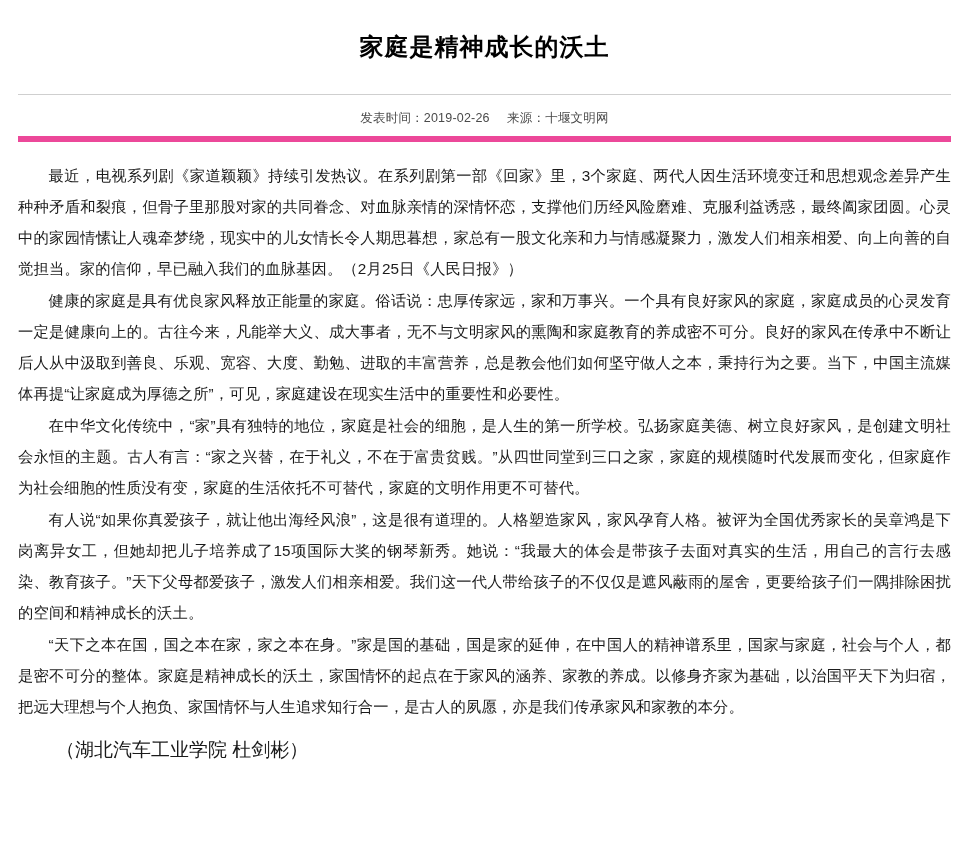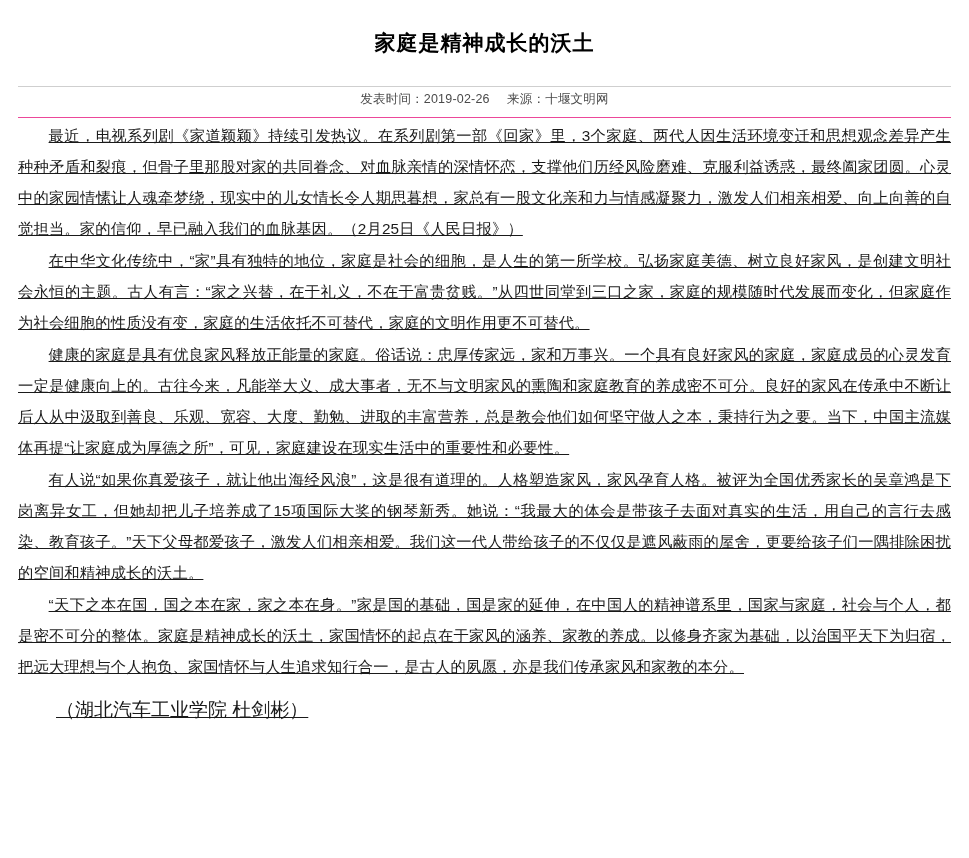--- a/index.html
+++ b/index.html
@@ -16,45 +16,44 @@
   }
   .page {
     width: 969px;
     height: 858px;
     box-sizing: border-box;
     padding: 0 18px;
     position: relative;
   }
   .article-title {
     text-align: center;
-    font-size: 21px;
+    font-size: 24px;
     font-weight: bold;
     color: #000000;
     letter-spacing: 1px;
     padding-top: 14px;
     padding-bottom: 14px;
     line-height: 1.4;
   }
   .meta-bar {
     text-align: center;
     font-size: 12.5px;
     color: #4a4a4a;
     border-top: 1px solid #cfcfcf;
-    padding-top: 4px;
+    padding-top: 15px;
     padding-bottom: 9px;
     letter-spacing: 0.2px;
   }
   .meta-bar .meta-sep {
     display: inline-block;
     width: 10px;
   }
   .body-wrap {
-    border-top: 1px solid #ec4899;
-    padding-top: 2px;
-    text-decoration: underline;
+    border-top: 6px solid #ec4899;
+    padding-top: 18px;
   }
   .para {
     font-size: 15.3px;
     line-height: 31px;
     text-align: justify;
     text-justify: inter-ideograph;
     text-indent: 2em;
     margin: 0 0 1px 0;
     color: #1a1a1a;
     letter-spacing: 0.15px;
@@ -78,20 +77,20 @@
   <h1 class="article-title">家庭是精神成长的沃土</h1>
 
   <div class="meta-bar">
     <span>发表时间：2019-02-26</span>
     <span class="meta-sep"></span>
     <span>来源：十堰文明网</span>
   </div>
 
   <div class="body-wrap">
     <p class="para">最近，电视系列剧《家道颖颖》持续引发热议。在系列剧第一部《回家》里，3个家庭、两代人因生活环境变迁和思想观念差异产生种种矛盾和裂痕，但骨子里那股对家的共同眷念、对血脉亲情的深情怀恋，支撑他们历经风险磨难、克服利益诱惑，最终阖家团圆。心灵中的家园情愫让人魂牵梦绕，现实中的儿女情长令人期思暮想，家总有一股文化亲和力与情感凝聚力，激发人们相亲相爱、向上向善的自觉担当。家的信仰，早已融入我们的血脉基因。（2月25日《人民日报》）</p>
+    <p class="para">健康的家庭是具有优良家风释放正能量的家庭。俗话说：忠厚传家远，家和万事兴。一个具有良好家风的家庭，家庭成员的心灵发育一定是健康向上的。古往今来，凡能举大义、成大事者，无不与文明家风的熏陶和家庭教育的养成密不可分。良好的家风在传承中不断让后人从中汲取到善良、乐观、宽容、大度、勤勉、进取的丰富营养，总是教会他们如何坚守做人之本，秉持行为之要。当下，中国主流媒体再提“让家庭成为厚德之所”，可见，家庭建设在现实生活中的重要性和必要性。</p>
     <p class="para">在中华文化传统中，“家”具有独特的地位，家庭是社会的细胞，是人生的第一所学校。弘扬家庭美德、树立良好家风，是创建文明社会永恒的主题。古人有言：“家之兴替，在于礼义，不在于富贵贫贱。”从四世同堂到三口之家，家庭的规模随时代发展而变化，但家庭作为社会细胞的性质没有变，家庭的生活依托不可替代，家庭的文明作用更不可替代。</p>
-    <p class="para">健康的家庭是具有优良家风释放正能量的家庭。俗话说：忠厚传家远，家和万事兴。一个具有良好家风的家庭，家庭成员的心灵发育一定是健康向上的。古往今来，凡能举大义、成大事者，无不与文明家风的熏陶和家庭教育的养成密不可分。良好的家风在传承中不断让后人从中汲取到善良、乐观、宽容、大度、勤勉、进取的丰富营养，总是教会他们如何坚守做人之本，秉持行为之要。当下，中国主流媒体再提“让家庭成为厚德之所”，可见，家庭建设在现实生活中的重要性和必要性。</p>
     <p class="para">有人说“如果你真爱孩子，就让他出海经风浪”，这是很有道理的。人格塑造家风，家风孕育人格。被评为全国优秀家长的吴章鸿是下岗离异女工，但她却把儿子培养成了15项国际大奖的钢琴新秀。她说：“我最大的体会是带孩子去面对真实的生活，用自己的言行去感染、教育孩子。”天下父母都爱孩子，激发人们相亲相爱。我们这一代人带给孩子的不仅仅是遮风蔽雨的屋舍，更要给孩子们一隅排除困扰的空间和精神成长的沃土。</p>
     <p class="para tight">“天下之本在国，国之本在家，家之本在身。”家是国的基础，国是家的延伸，在中国人的精神谱系里，国家与家庭，社会与个人，都是密不可分的整体。家庭是精神成长的沃土，家国情怀的起点在于家风的涵养、家教的养成。以修身齐家为基础，以治国平天下为归宿，把远大理想与个人抱负、家国情怀与人生追求知行合一，是古人的夙愿，亦是我们传承家风和家教的本分。</p>
     <p class="signature">（湖北汽车工业学院 杜剑彬）</p>
   </div>
 
 </div>
 
 </body></html>

